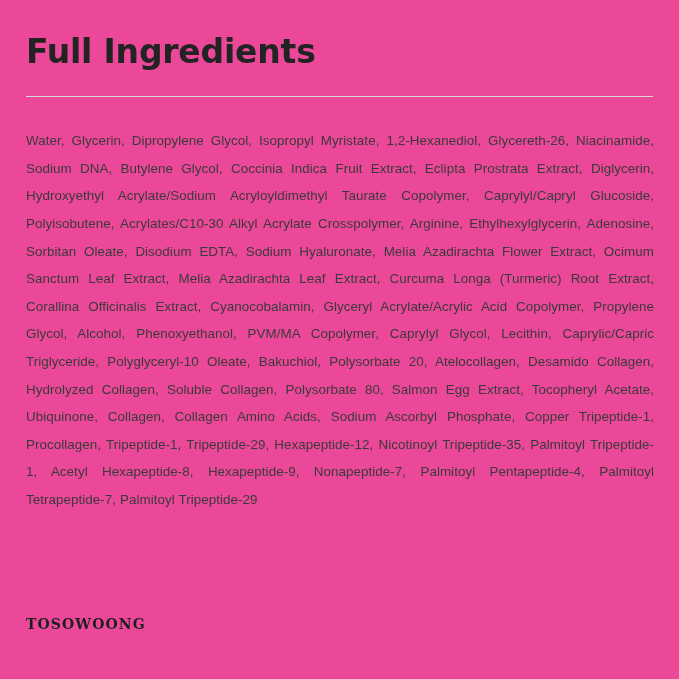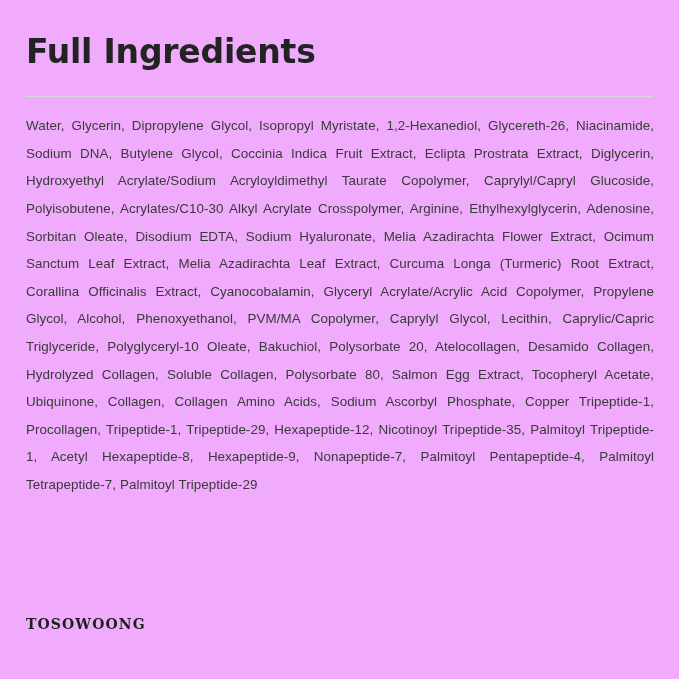--- a/index.html
+++ b/index.html
@@ -12,21 +12,21 @@
     height: 679px;
     font-family: "Liberation Sans", sans-serif;
     color: #2b2b2b;
     -webkit-font-smoothing: antialiased;
   }
   .page {
     position: relative;
     width: 679px;
     height: 679px;
     box-sizing: border-box;
-    background: #f0abfc;
+    background: #ec4899;
     padding: 0;
     overflow: hidden;
   }
   .content {
     position: absolute;
     left: 26px;
     top: 0;
     right: 26px;
   }
   .title {
@@ -38,21 +38,21 @@
     margin-top: 34px;
     margin-bottom: 0;
     line-height: 1.1;
   }
   .divider {
     margin-top: 26px;
     border-top: 1px solid #d8d8d8;
     width: 627px;
   }
   .ingredients {
-    margin-top: 15px;
+    margin-top: 30px;
     width: 628px;
     font-family: "Liberation Sans", sans-serif;
     font-size: 13.4px;
     line-height: 27.6px;
     color: #3a3a3a;
     text-align: justify;
     text-justify: inter-word;
     word-spacing: 0.2px;
     letter-spacing: 0.05px;
     hyphens: none;

